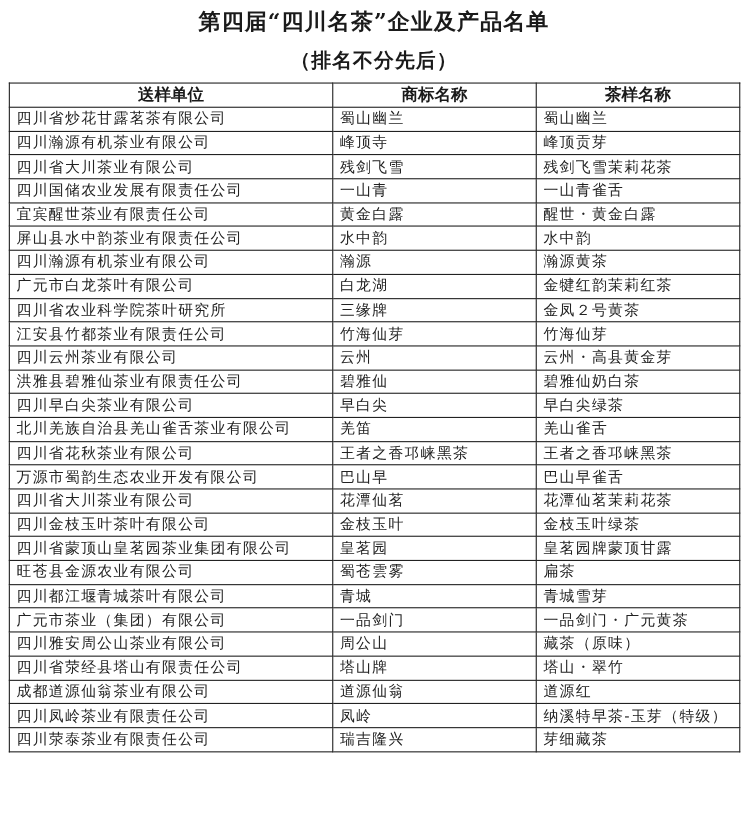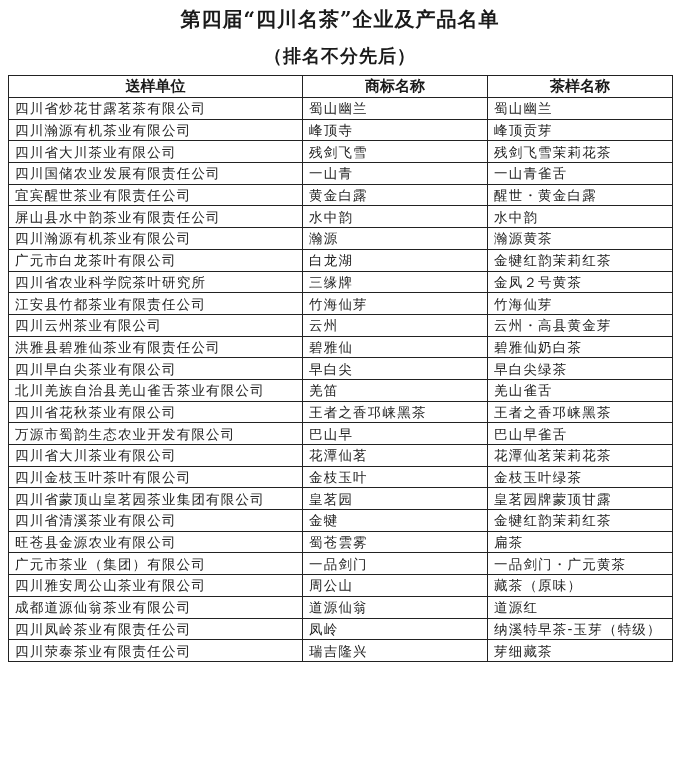--- a/index.html
+++ b/index.html
@@ -181,38 +181,43 @@
         <td>四川金枝玉叶茶叶有限公司</td>
         <td>金枝玉叶</td>
         <td>金枝玉叶绿茶</td>
       </tr>
       <tr>
         <td>四川省蒙顶山皇茗园茶业集团有限公司</td>
         <td>皇茗园</td>
         <td>皇茗园牌蒙顶甘露</td>
       </tr>
       <tr>
-        <td>四川省清溪茶业有限公司</td>
-        <td>金犍</td>
-        <td>金犍红韵茉莉红茶</td>
-      </tr>
-      <tr>
         <td>旺苍县金源农业有限公司</td>
         <td>蜀苍雲雾</td>
         <td>扁茶</td>
       </tr>
       <tr>
+        <td>四川都江堰青城茶叶有限公司</td>
+        <td>青城</td>
+        <td>青城雪芽</td>
+      </tr>
+      <tr>
         <td>广元市茶业（集团）有限公司</td>
         <td>一品剑门</td>
         <td>一品剑门・广元黄茶</td>
       </tr>
       <tr>
         <td>四川雅安周公山茶业有限公司</td>
         <td>周公山</td>
         <td>藏茶（原味）</td>
+      </tr>
+      <tr>
+        <td>四川省荥经县塔山有限责任公司</td>
+        <td>塔山牌</td>
+        <td>塔山・翠竹</td>
       </tr>
       <tr>
         <td>成都道源仙翁茶业有限公司</td>
         <td>道源仙翁</td>
         <td>道源红</td>
       </tr>
       <tr>
         <td>四川凤岭茶业有限责任公司</td>
         <td>凤岭</td>
         <td>纳溪特早茶-玉芽（特级）</td>

